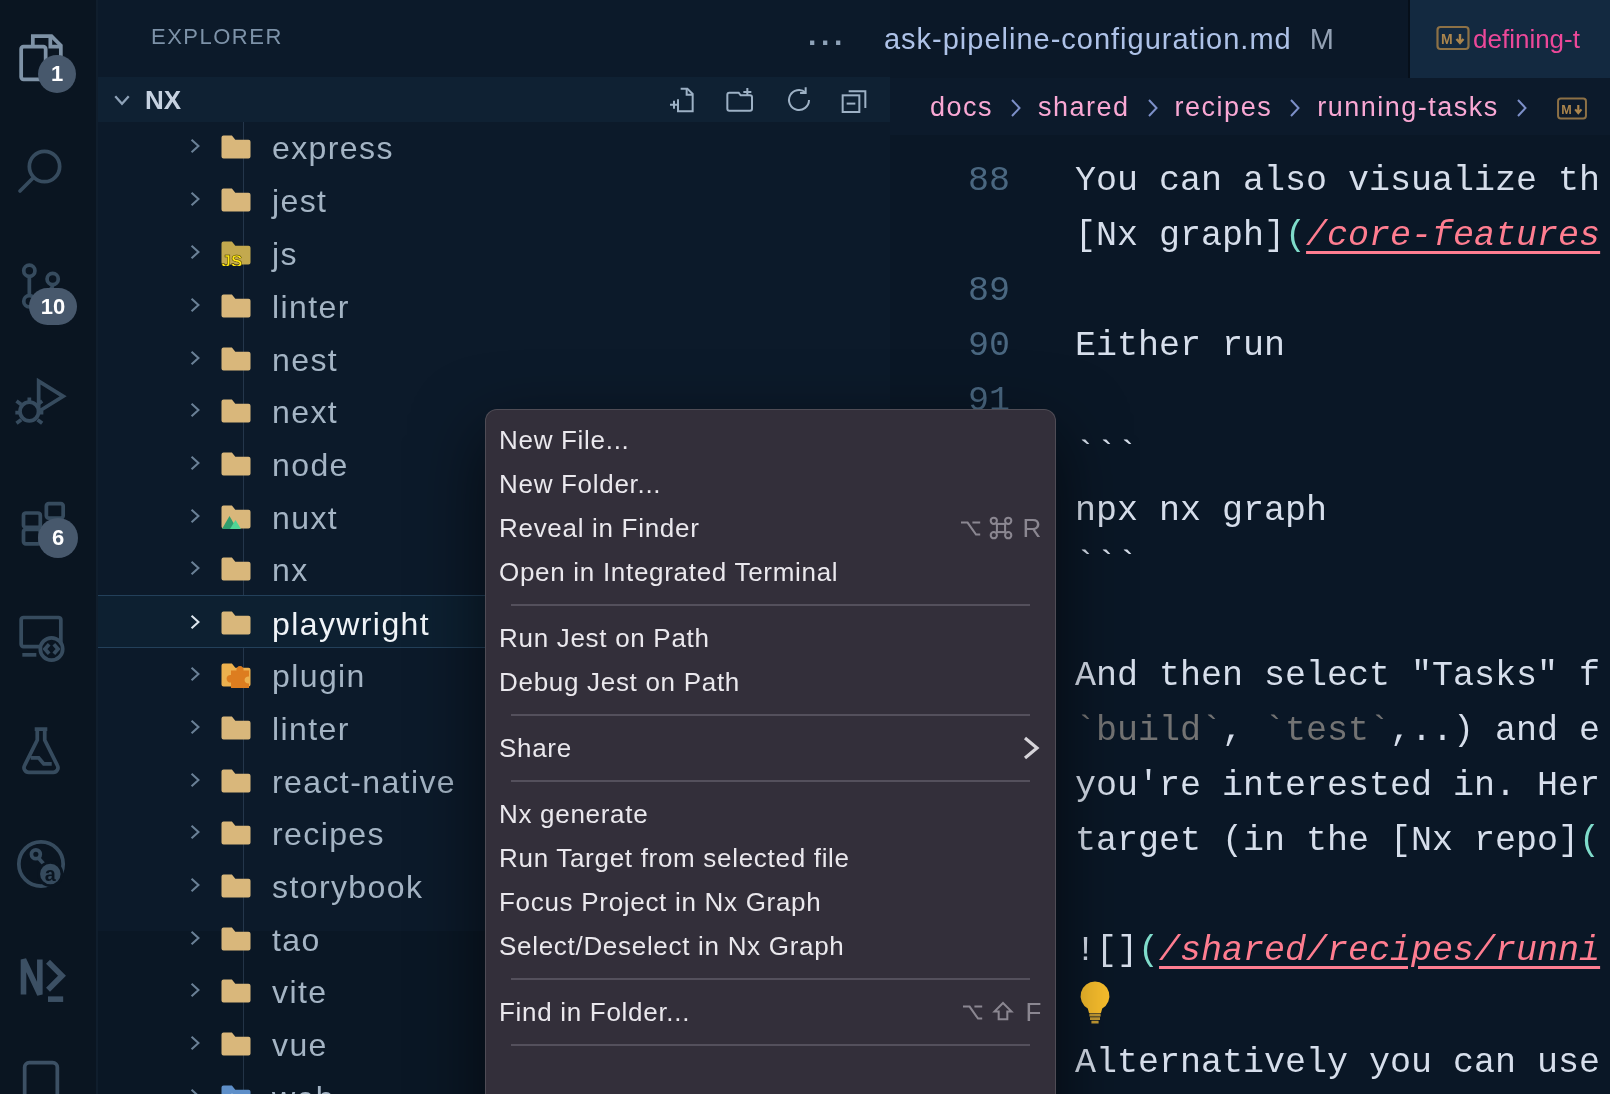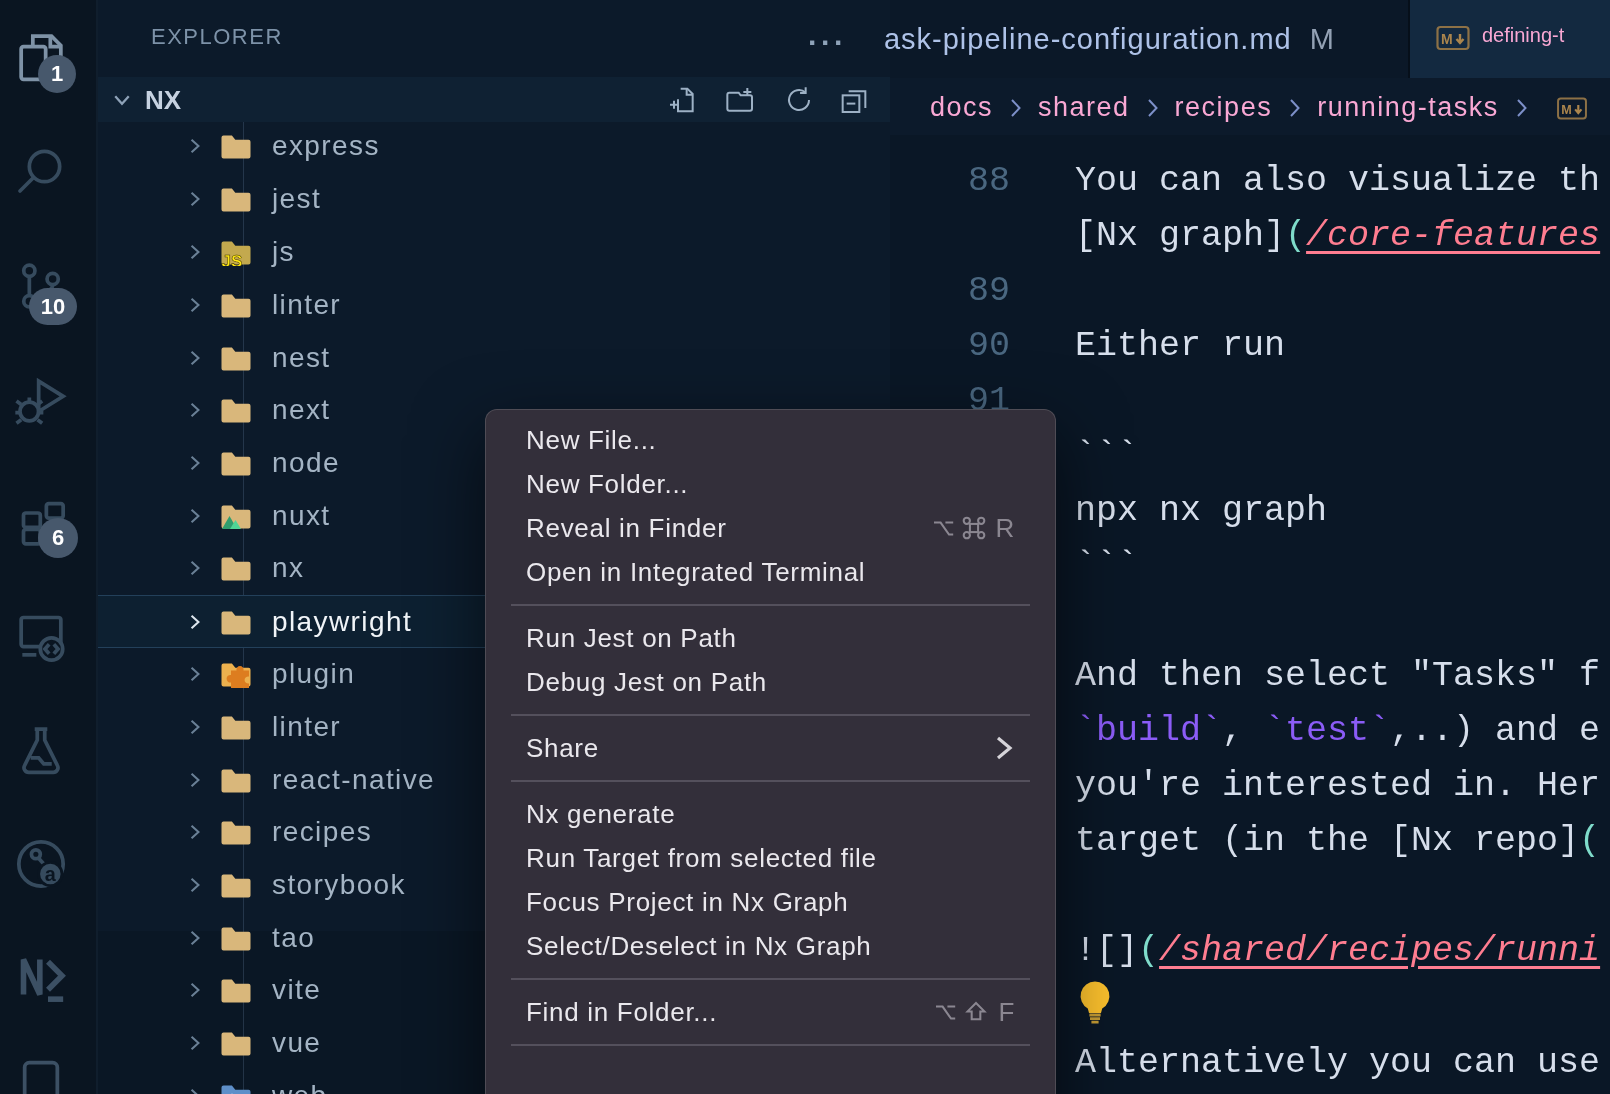--- a/index.html
+++ b/index.html
@@ -14,44 +14,44 @@
 
   
   #sidebar{position:absolute;left:96px;top:0;width:794px;height:931px;background:#0c1a2a;}
   #sbtitle{position:absolute;left:55px;top:24px;font-size:22px;letter-spacing:1.5px;color:#7d92a8;}
   #nxhead{position:absolute;left:0;top:77px;width:794px;height:45px;background:#0f2133;}
   .nxlabel{position:absolute;left:49px;top:8px;font-size:26px;font-weight:bold;color:#c6d2e1;}
   #guide{position:absolute;left:147px;top:122px;width:1px;height:972px;background:rgba(100,130,160,0.28);}
   .row{position:absolute;left:0;width:794px;height:53px;}
   .row .chev{position:absolute;left:88px;top:15px;}
   .row .fico{position:absolute;left:124px;top:13px;}
-  .row .lbl{position:absolute;left:176px;top:10px;font-size:28px;letter-spacing:1.4px;color:#a4b4c4;}
+  .row .lbl{position:absolute;left:176px;top:10px;font-size:32px;letter-spacing:1.4px;color:#a4b4c4;}
   .rowsel{background:#0d2031;border-top:1px solid #23405a;border-bottom:1px solid #23405a;height:51px;}
   .rowsel .chev path{stroke:#dde6ee;}
   .rowsel .lbl{color:#f0f4f8;}
 
   
   #editor{position:absolute;left:890px;top:0;width:720px;height:1094px;background:#0a1726;}
   #tabbar{position:absolute;left:0;top:0;width:720px;height:78px;background:#0b1828;}
   #tab2{position:absolute;left:518px;top:0;width:202px;height:78px;background:#132940;border-left:2px solid #060f1a;}
   #breadbar{position:absolute;left:0;top:78px;width:720px;height:57px;background:#0c1a2b;}
   .crumb{color:#f9a8d4;font-size:27px;letter-spacing:1.5px;}
   #gutter{position:absolute;left:0;top:154px;width:120px;text-align:right;
           font-family:"Liberation Mono",monospace;font-size:35px;line-height:55px;color:#4a6780;}
   #code{position:absolute;left:185px;top:154px;width:535px;
         font-family:"Liberation Mono",monospace;font-size:35px;line-height:55px;color:#d6deeb;white-space:pre;}
   .teal{color:#7fdbca;}
   .pink{color:#ff7d90;text-decoration:underline;text-underline-offset:6px;font-style:italic;}
-  .green{color:#8b5cf6;}
+  .green{color:#737373;}
 
   
   #menu{position:absolute;left:485px;top:409px;width:571px;height:760px;background:#332f3a;
         border-radius:12px;border:1px solid rgba(255,255,255,0.14);box-sizing:border-box;
         box-shadow:0 24px 70px rgba(0,0,0,0.6);padding-top:8px;}
-  .mi{height:44px;display:flex;align-items:center;padding:0 40px;color:#eae8ed;font-size:26px;letter-spacing:0.7px;position:relative;}
+  .mi{height:44px;display:flex;align-items:center;padding:0 13px;color:#eae8ed;font-size:26px;letter-spacing:0.7px;position:relative;}
   .msep{height:22px;position:relative;}
   .msep::after{content:"";position:absolute;left:25px;right:25px;top:10px;height:1.5px;background:#54505c;}
   .mhl{position:relative;}
   .mhl::before{content:"";position:absolute;left:10px;right:9px;top:2px;bottom:2px;background:#1f63d2;border-radius:7px;}
   .mhl span{position:relative;color:#fff;}
   .mshort{margin-left:auto;color:#8b8791;display:flex;align-items:center;gap:7px;}
 </style>
 </head>
 <body>
 <div id="page">
@@ -349,21 +349,21 @@
     <div id="tabbar">
       <div style="position:absolute;left:-6px;top:0;width:524px;height:78px;overflow:hidden">
         <span style="position:absolute;right:73px;top:23px;font-size:29px;letter-spacing:1px;color:#aec2e8;white-space:nowrap">defining-task-pipeline-configuration.md&nbsp;&nbsp;<span style="color:#93a1b4">M</span></span>
       </div>
       <div id="tab2">
         <svg style="position:absolute;left:26px;top:23px" width="34" height="30" viewBox="0 0 34 30">
             <rect x="1.5" y="4" width="31" height="22" rx="3" fill="none" stroke="#8d7146" stroke-width="2.2"></rect>
             <text x="5" y="21" font-size="14" font-weight="bold" fill="#ab854d" font-family="Liberation Sans">M</text>
             <path d="M24 11 v8 M20.5 16 l3.5 4 3.5-4" stroke="#ab854d" stroke-width="2.4" fill="none"></path>
           </svg>
-        <span style="position:absolute;left:72px;top:24px;font-size:20px;color:#f9a8d4;white-space:nowrap">defining-t</span>
+        <span style="position:absolute;left:63px;top:24px;font-size:26px;color:#ec4899;white-space:nowrap">defining-t</span>
       </div>
     </div>
     <div id="breadbar">
       <div style="position:absolute;left:40px;top:14px;white-space:nowrap">
         <span class="crumb">docs</span><span style="display:inline-block;width:45px;text-align:center"><svg width="13" height="22" viewBox="0 0 13 22" style="vertical-align:-3px">
               <path d="M3 3 L10.5 11 L3 19" fill="none" stroke="#7d90c9" stroke-width="2"></path>
             </svg></span><span class="crumb">shared</span><span style="display:inline-block;width:45px;text-align:center"><svg width="13" height="22" viewBox="0 0 13 22" style="vertical-align:-3px">
               <path d="M3 3 L10.5 11 L3 19" fill="none" stroke="#7d90c9" stroke-width="2"></path>
             </svg></span><span class="crumb">recipes</span><span style="display:inline-block;width:45px;text-align:center"><svg width="13" height="22" viewBox="0 0 13 22" style="vertical-align:-3px">
               <path d="M3 3 L10.5 11 L3 19" fill="none" stroke="#7d90c9" stroke-width="2"></path>

